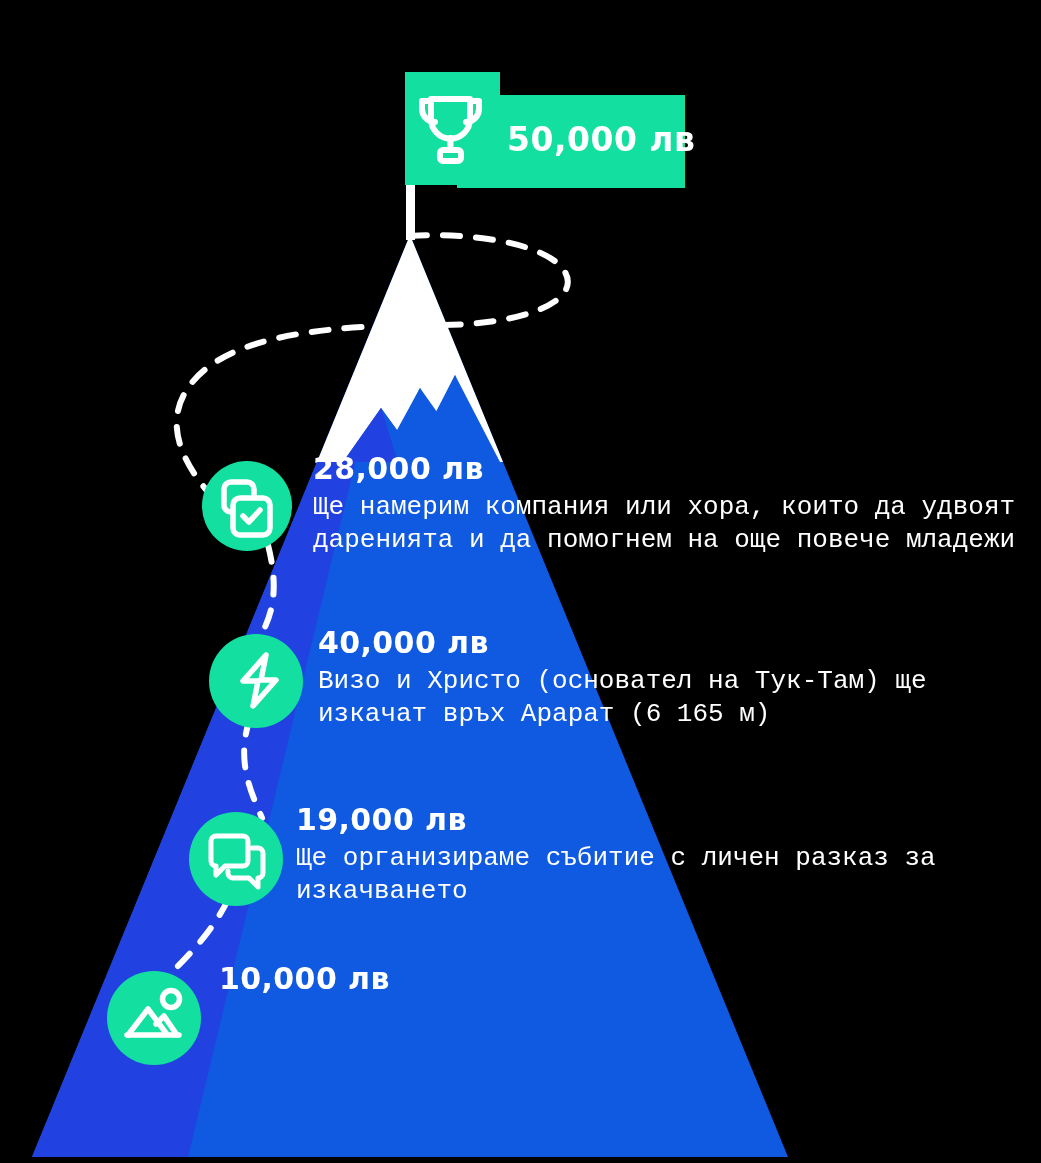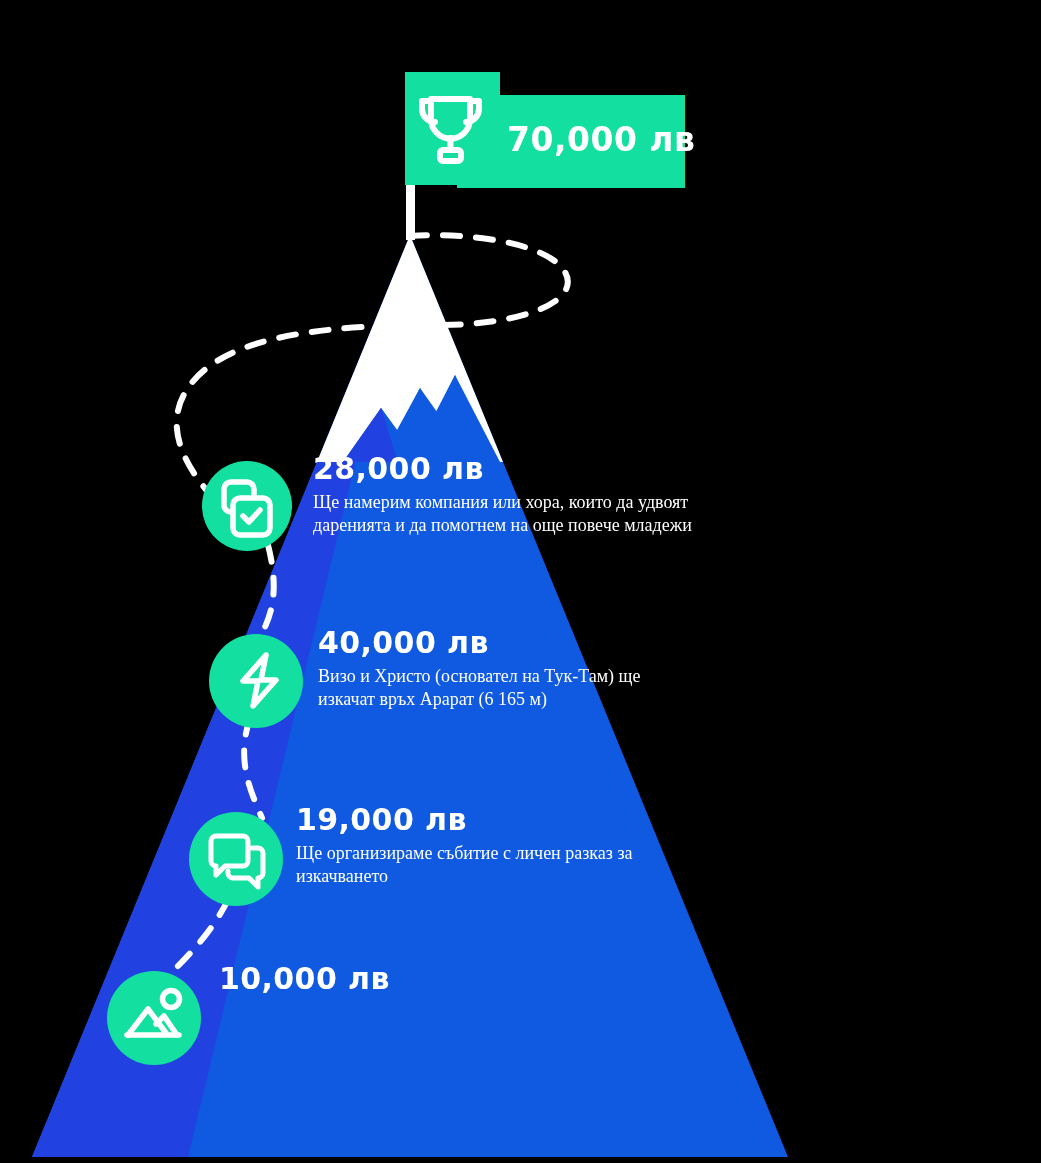--- a/index.html
+++ b/index.html
@@ -32,23 +32,23 @@
   .tier-amount {
     font-family: "DejaVu Sans", sans-serif;
     font-weight: bold;
     font-size: 30px;
     letter-spacing: 0.4px;
     color: #ffffff;
     line-height: 1;
     white-space: nowrap;
   }
   .tier-desc {
-    font-family: Liberation Serif, serif;
+    font-family: Liberation Mono, monospace;
     font-weight: 300;
-    font-size: 18px;
+    font-size: 26px;
     line-height: 1.28;
     color: #ffffff;
     white-space: pre-line;
     margin-top: 7px;
   }
   .summit-amount {
     position: absolute;
     font-family: "DejaVu Sans", sans-serif;
     font-weight: bold;
     font-size: 33px;
@@ -144,21 +144,21 @@
       <circle cx="154" cy="1018" r="47" fill="#13e0a0"></circle>
       <g fill="none" stroke="#ffffff" stroke-width="5.5" stroke-linecap="round" stroke-linejoin="round">
         <path d="M128,1035 l20,-26 l18,24"></path>
         <path d="M156,1024 l8,-8 l13,19"></path>
         <path d="M127,1035 h52"></path>
         <circle cx="171" cy="999" r="8.5"></circle>
       </g>
     </g>
   </svg>
 
-  <div class="summit-amount">70,000 лв</div>
+  <div class="summit-amount">50,000 лв</div>
 
   <div class="tier" style="left:313px; top:454px; width:720px;">
     <div class="tier-amount">28,000 лв</div>
     <div class="tier-desc">Ще намерим компания или хора, които да удвоят
 даренията и да помогнем на още повече младежи</div>
   </div>
 
   <div class="tier" style="left:318px; top:628px; width:700px;">
     <div class="tier-amount">40,000 лв</div>
     <div class="tier-desc">Визо и Христо (основател на Тук-Там) ще

